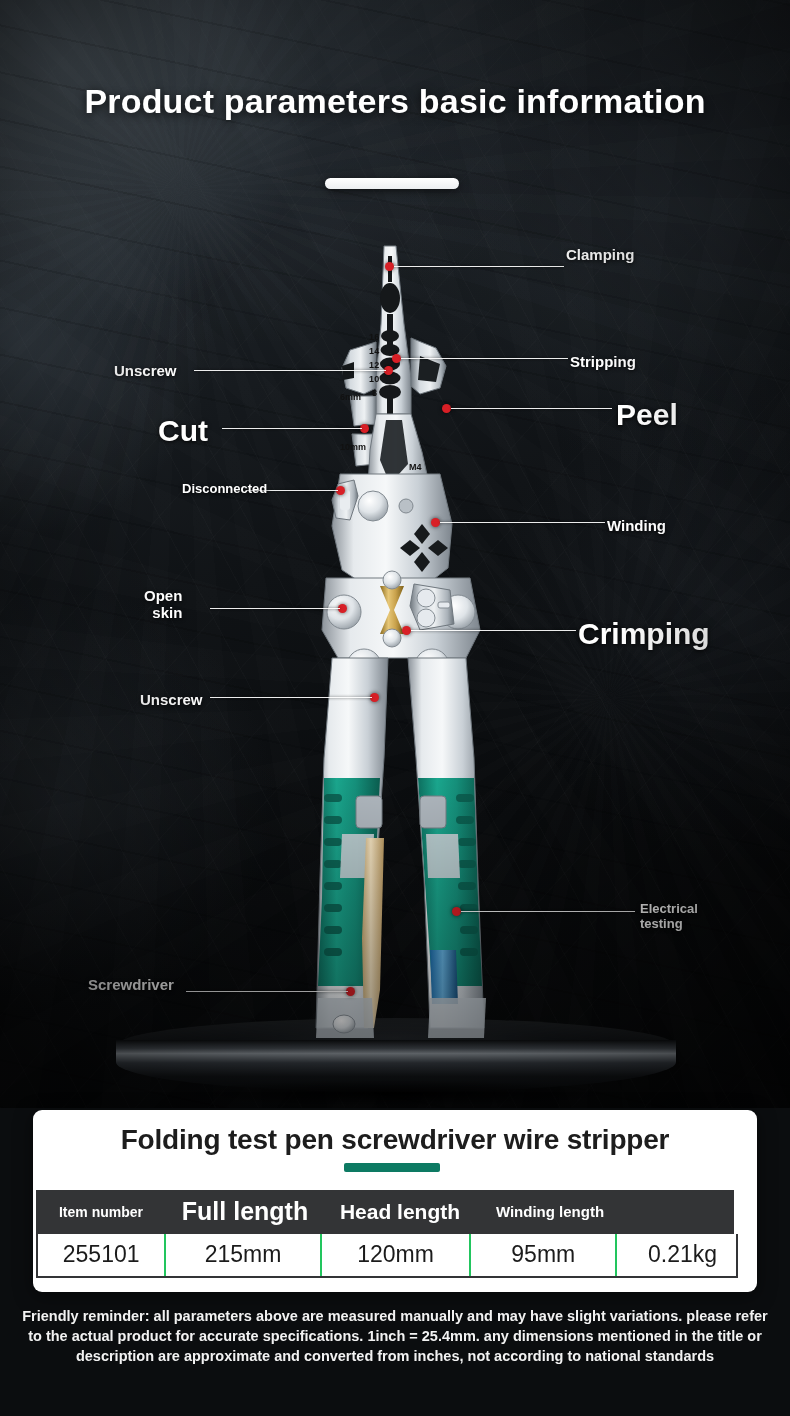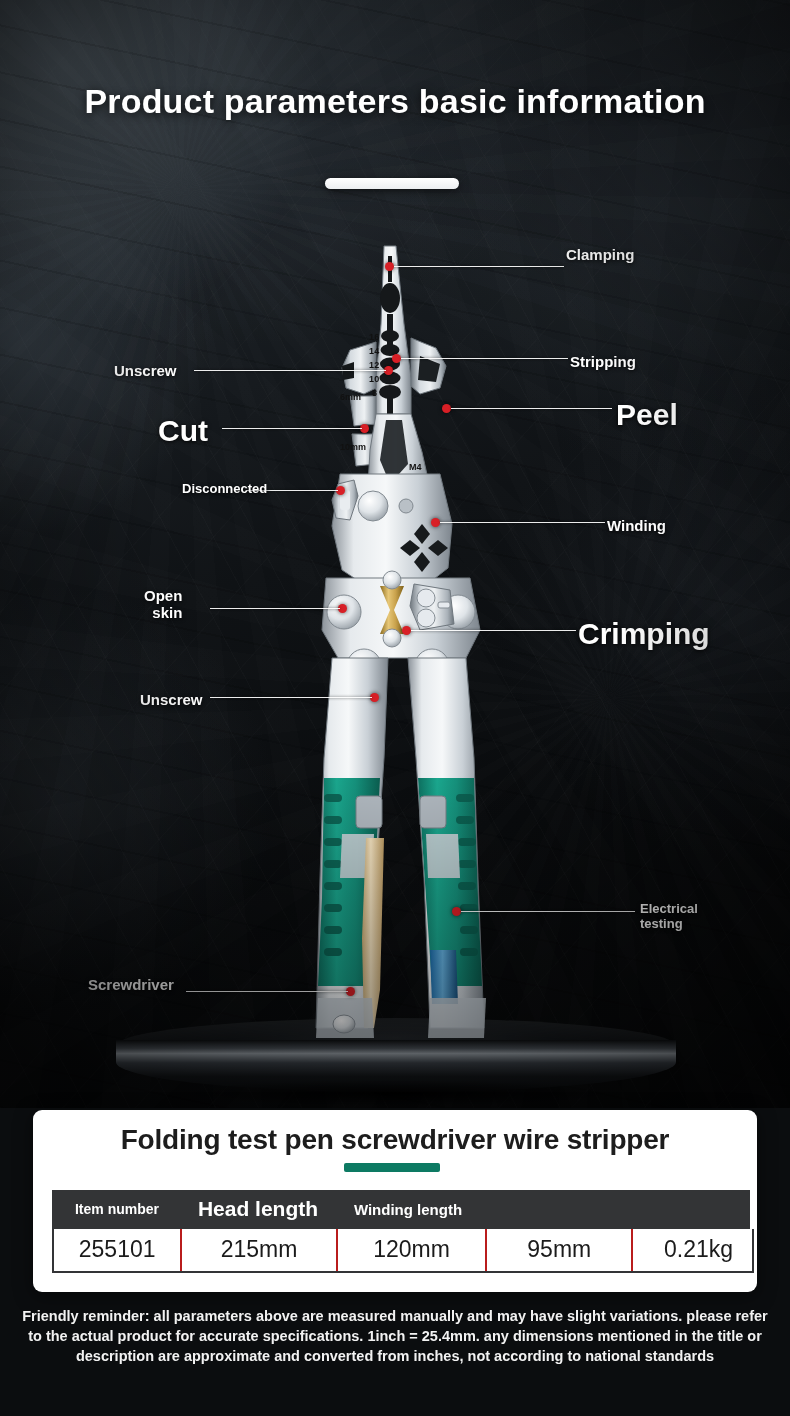--- a/index.html
+++ b/index.html
@@ -79,27 +79,27 @@
   .mmlabel{position:absolute;color:#111;font-size:9px;font-weight:bold;}
   .m4{position:absolute;color:#111;font-size:9px;font-weight:bold;}
 
   
   .spec-card{position:absolute;left:33px;top:1110px;width:724px;height:182px;
     background:#fff;border-radius:9px;box-shadow:0 4px 18px rgba(0,0,0,.5);}
   .spec-name{position:absolute;left:0;top:14px;width:724px;text-align:center;
     color:#1d1d1d;font-size:28px;font-weight:bold;letter-spacing:-.2px;}
   .spec-accent{position:absolute;left:344px;top:1163px;width:96px;height:9px;border-radius:2px;}
 
-  .spec-table{position:absolute;left:52px;top:1190px;width:698px;}
+  .spec-table{position:absolute;left:36px;top:1190px;width:698px;}
   .srow{display:flex;width:698px;}
   .srow.head{background:#333436;}
   .shead{color:#fff;text-align:center;padding:7px 0 8px;font-weight:bold;
          display:flex;align-items:center;justify-content:center;}
   .scell{color:#1b1b1b;text-align:center;padding:7px 0 8px;font-size:23px;
-         background:#fff;border-right:2px solid #b91c1c;
+         background:#fff;border-right:2px solid #22c55e;
          display:flex;align-items:center;justify-content:center;}
   .srow.body{border:2px solid #333436;border-top:0;box-sizing:content-box;}
   .scell:last-child{border-right:0;padding-left:12px;}
   .c0{width:130px;}
   .c1{width:158px;}
   .c2{width:152px;}
   .c3{width:148px;}
   .c4{width:110px;}
   .hs-0{font-size:14px;}
   .hs-1{font-size:25px;}
@@ -333,20 +333,21 @@
   </div>
 
   <div class="spec-card">
     <div class="spec-name">Folding test pen screwdriver wire stripper</div>
   </div>
   <div class="spec-accent" id="specAccent" style="background: rgb(13, 122, 99);"></div>
 
   <div class="spec-table">
     <div class="srow head">
       <div class="shead c0 hs-0">Item number</div>
+      <div class="shead c1 hs-1">Full length</div>
       <div class="shead c2 hs-2">Head length</div>
       <div class="shead c3 hs-3">Winding length</div>
     </div>
     <div class="srow body">
       <div class="scell c0">255101</div>
       <div class="scell c1">215mm</div>
       <div class="scell c2">120mm</div>
       <div class="scell c3">95mm</div>
       <div class="scell c4">0.21kg</div>
     </div>

